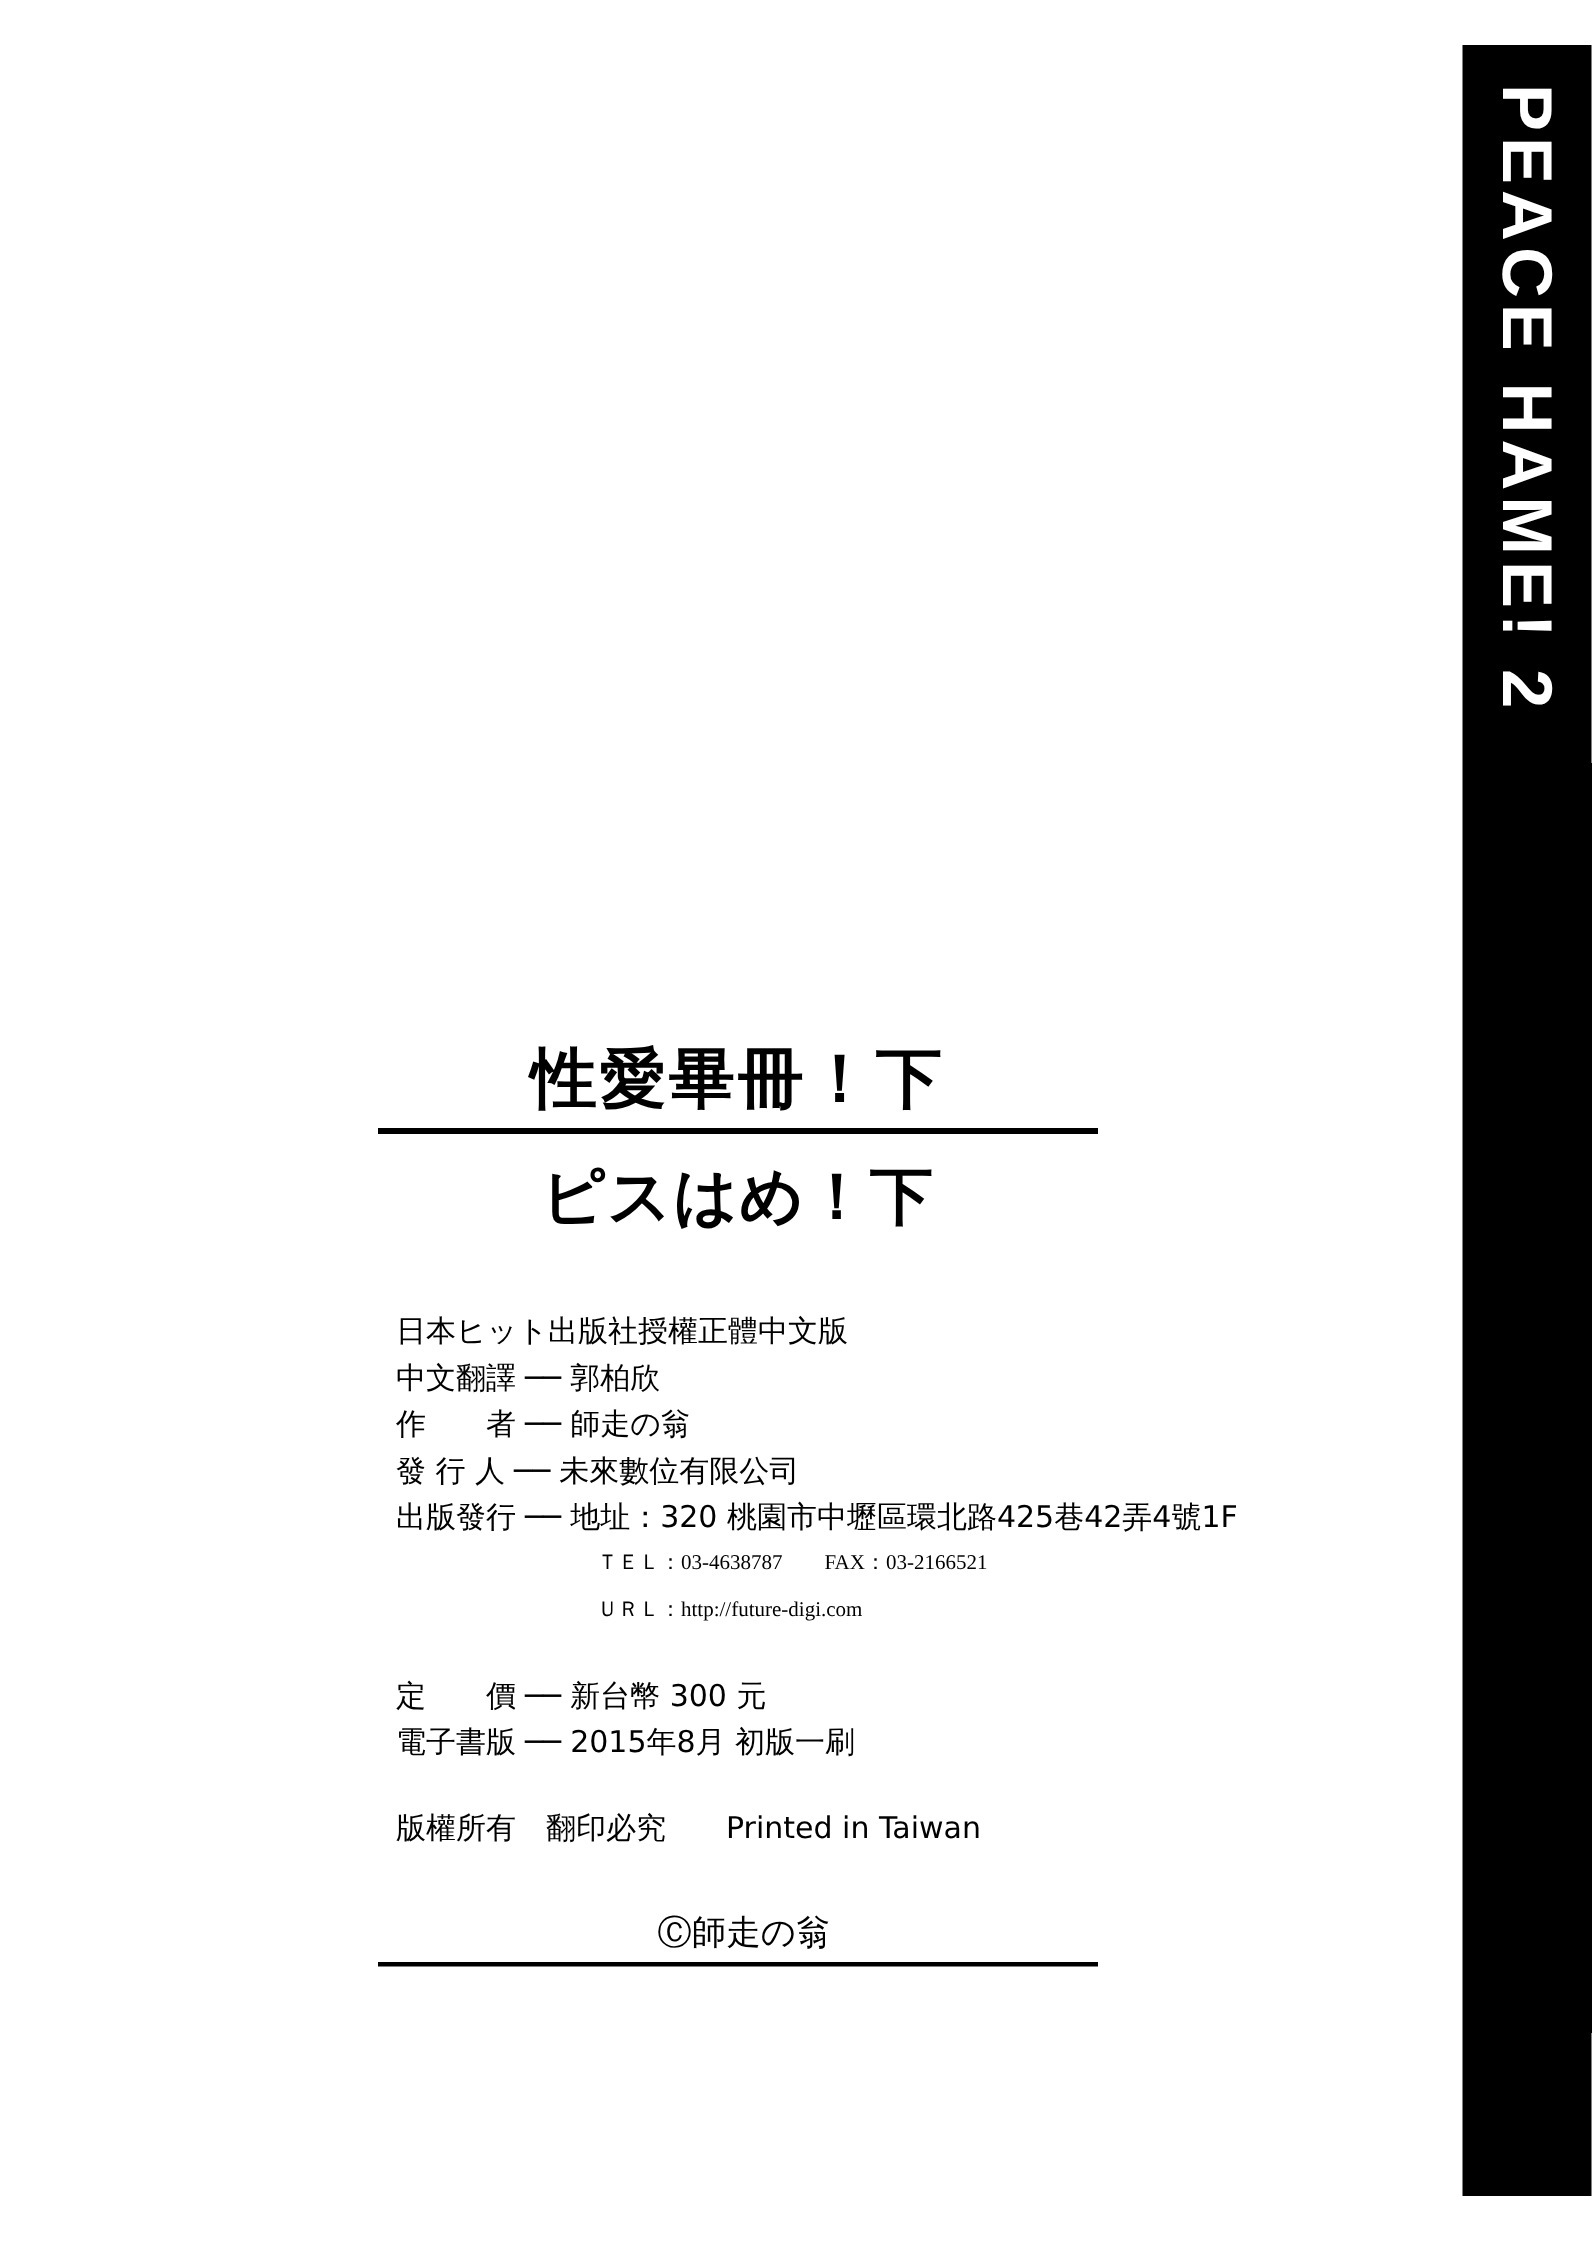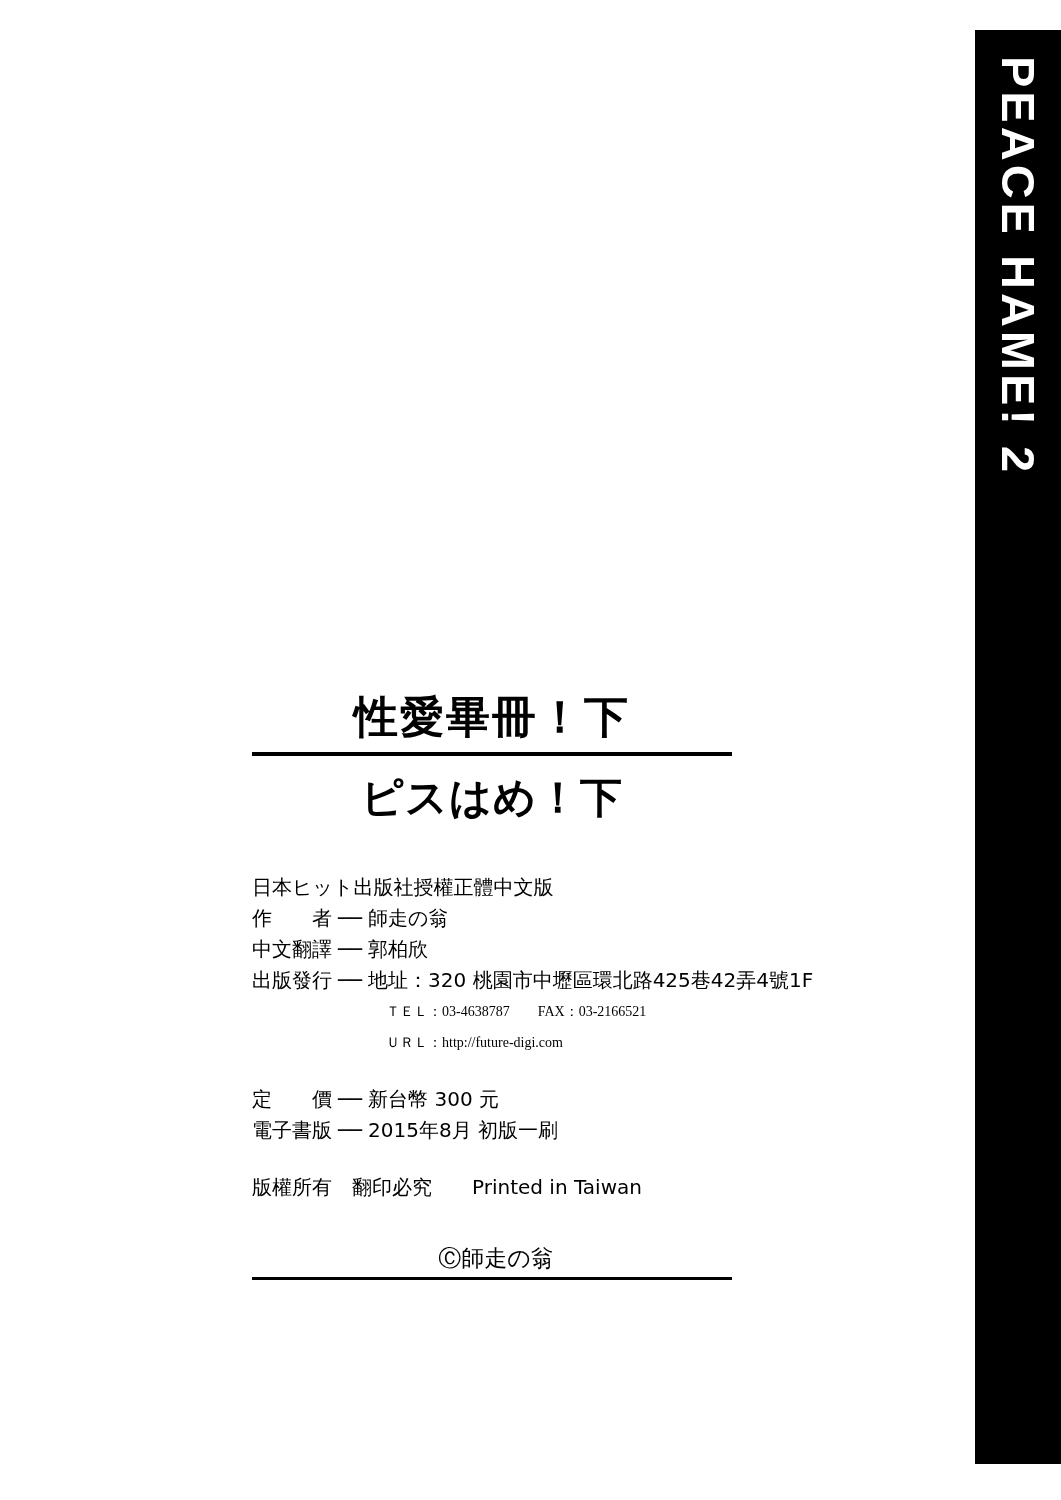--- a/index.html
+++ b/index.html
@@ -51,21 +51,21 @@
     left: 252px;
     top: 690px;
     width: 690px;
   }
 
   .title-row {
     position: relative;
     height: 70px;
   }
   .title-cn {
-    font-family: Liberation Mono, monospace;
+    font-family: Liberation Sans, sans-serif;
     font-weight: bold;
     font-size: 44px;
     letter-spacing: 2px;
     text-align: center;
     width: 480px;
     margin: 0;
     line-height: 60px;
   }
   .rule {
     width: 480px;
@@ -95,20 +95,21 @@
     padding-bottom: 5px;
     padding-left: 14px;
     letter-spacing: 0.5px;
   }
 
   .meta {
     margin-top: 50px;
     font-family: "DejaVu Sans", sans-serif;
     font-size: 20px;
     line-height: 31px;
+    margin-left: 12px;
   }
   .meta .line {
     white-space: nowrap;
   }
   .meta .indent {
     padding-left: 134px;
   }
   .label {
     letter-spacing: 0px;
   }
@@ -159,27 +160,30 @@
   </div>
 
   <div class="title-jp-row">
     <div class="title-jp">ピスはめ！下</div>
   </div>
 
   <div class="meta">
     <div class="line">日本ヒット出版社授權正體中文版</div>
 
     <div class="line">
+      <span class="label">中文翻譯</span><span class="dash">──</span><span>郭柏欣</span>
+    </div>
+
+    <div class="line">
       <span class="label">作　　者</span><span class="dash">──</span><span>師走の翁</span>
     </div>
 
     <div class="line">
-      <span class="label">中文翻譯</span><span class="dash">──</span><span>郭柏欣</span>
-    </div>
-
+      <span class="label">發 行 人</span><span class="dash">──</span><span>未來數位有限公司</span>
+    </div>
 
     <div class="line">
       <span class="label">出版發行</span><span class="dash">──</span><span>地址：320  桃園市中壢區環北路425巷42弄4號1F</span>
     </div>
 
     <div class="line indent mono">ＴＥＬ：03-4638787　　FAX：03-2166521</div>
     <div class="line indent mono">ＵＲＬ：http://future-digi.com</div>
 
     <div class="group-gap">
       <div class="line">

